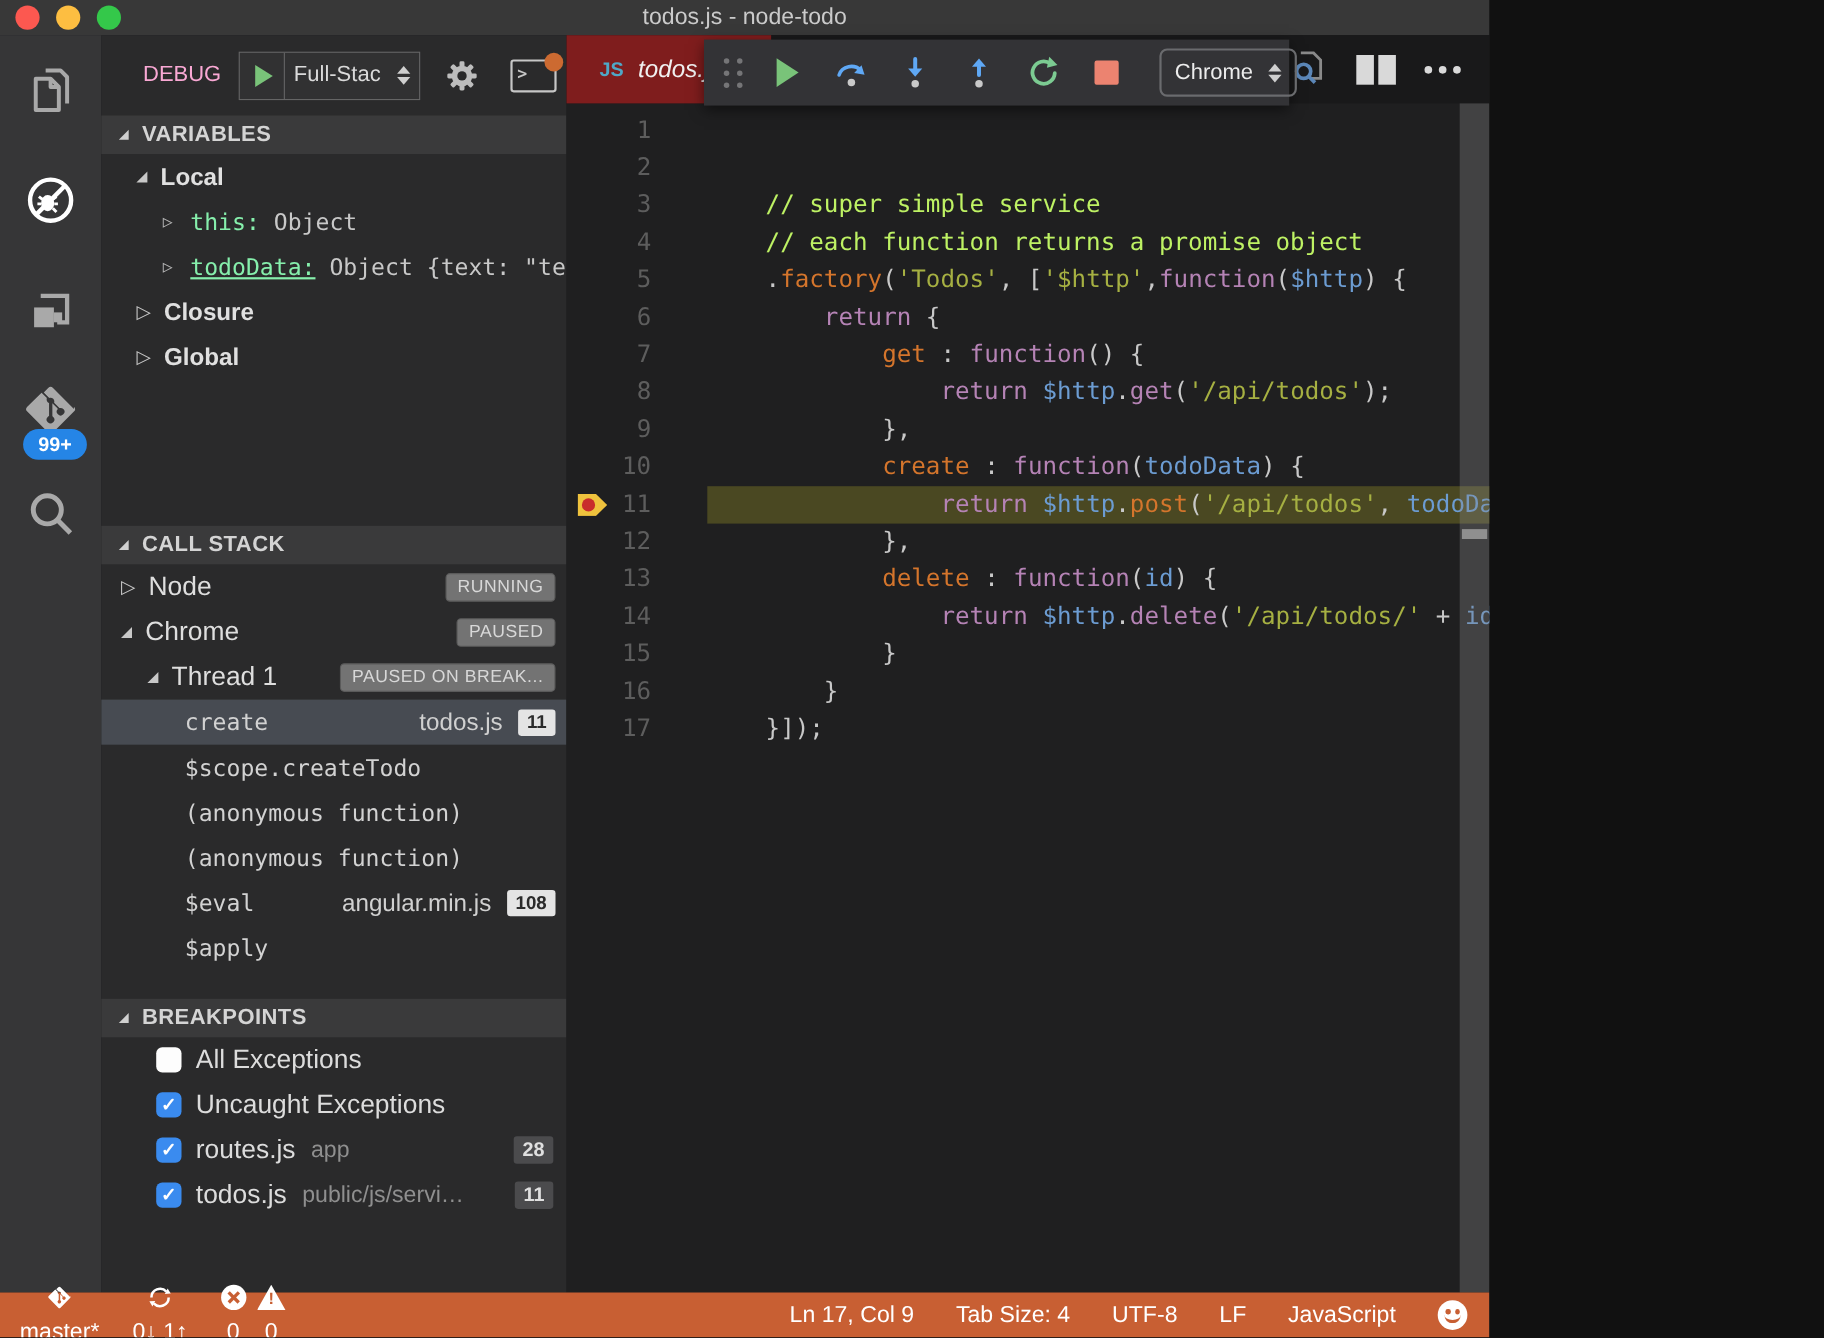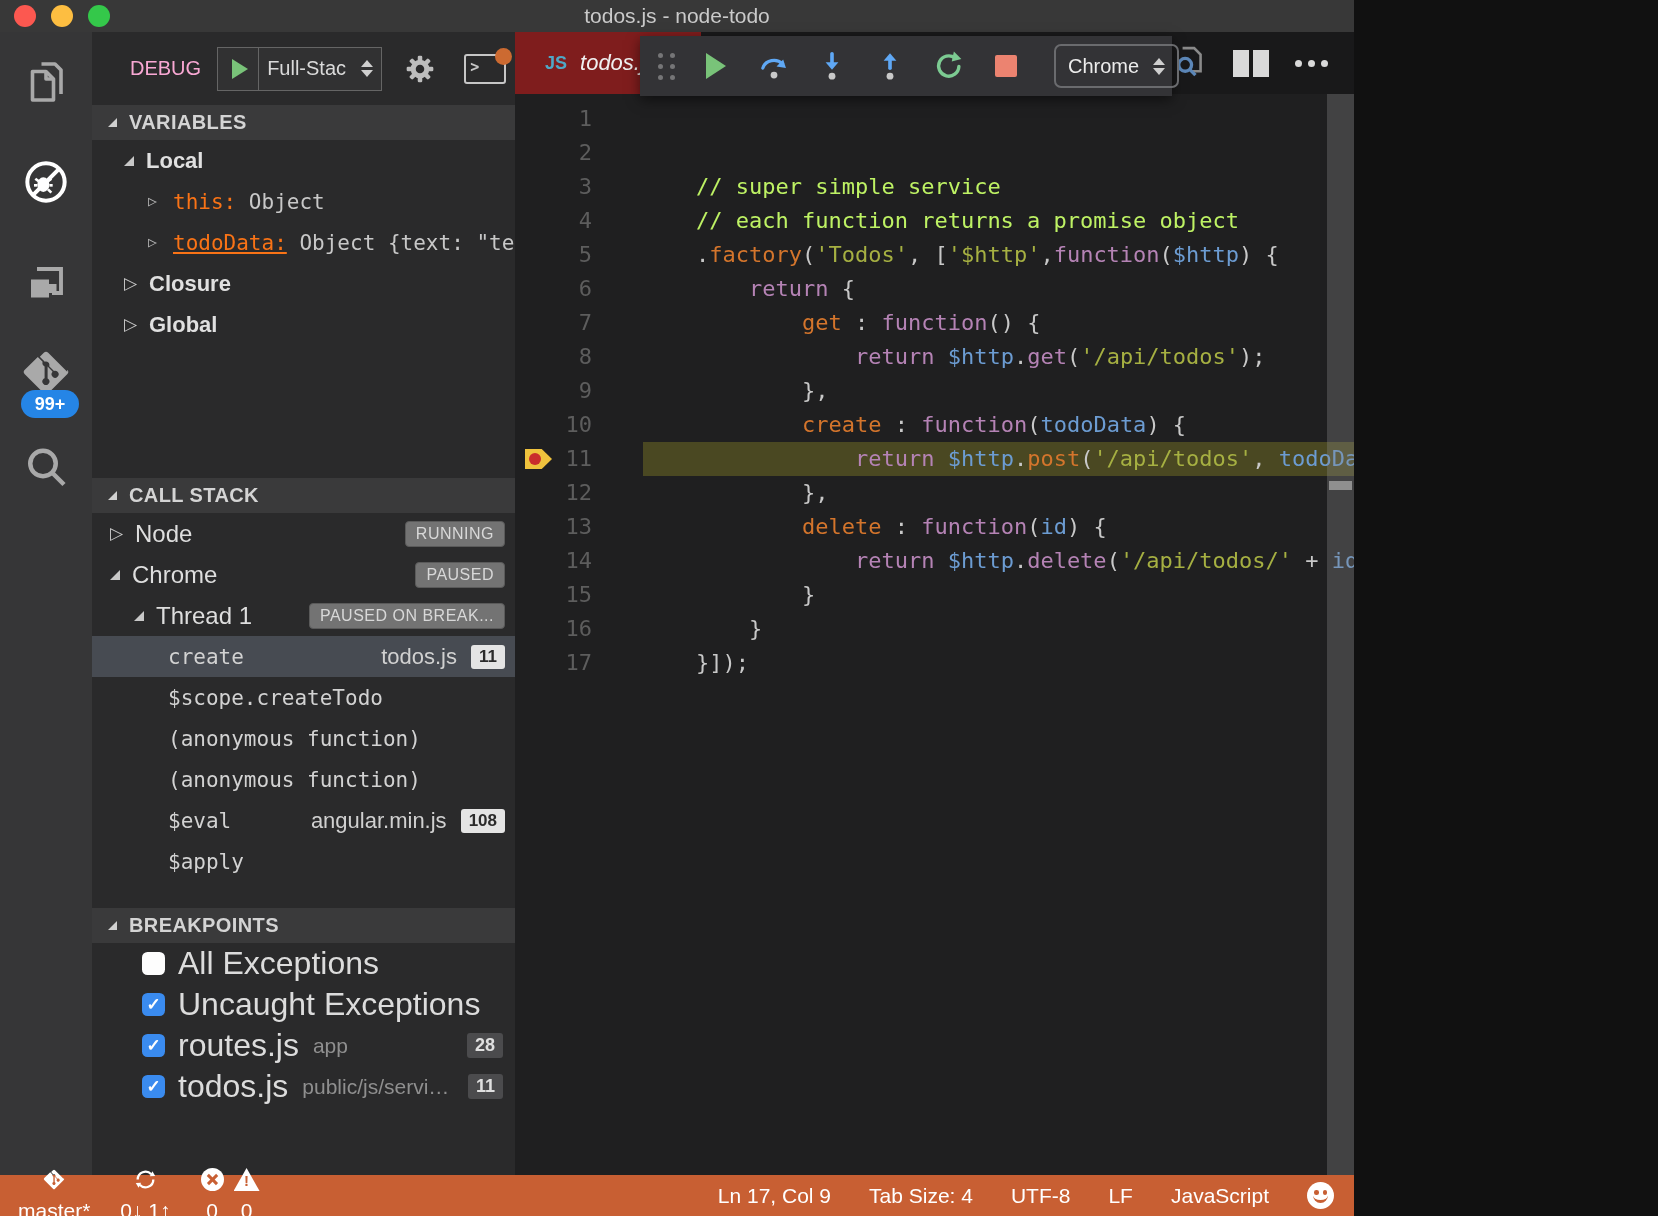--- a/index.html
+++ b/index.html
@@ -46,39 +46,39 @@
   .sec-title{font-weight:bold;font-size:20px;color:#d4d4d4;letter-spacing:.4px;}
   .tw-exp{width:0;height:0;border-left:10px solid transparent;border-bottom:10px solid #c8c8c8;margin-right:12px;flex:none;}
   .sec-h .tw-exp{border-left-width:9px;border-bottom-width:9px;border-bottom-color:#d0d0d0;}
   .tw-col{color:#c8c8c8;font-size:17px;margin-right:10px;flex:none;width:15px;line-height:1;}
   .tw-col.small{font-size:15px;color:#b5b5b5;}
 
   .row{height:41px;display:flex;align-items:center;box-sizing:border-box;}
   .scope-row{padding-left:32px;}
   .scope-label{font-weight:bold;font-size:22px;color:#e0e0e0;}
   .var-row{padding-left:56px;font-family:"DejaVu Sans Mono",monospace;font-size:21px;white-space:pre;}
-  .var-name{color:#f97316;}
+  .var-name{color:#86efac;}
   .var-name.changed{text-decoration:underline;}
   .var-value{color:#c8c8c8;overflow:hidden;white-space:pre;}
 
   .sess-row{padding-left:18px;}
   .sess-label{font-size:24px;color:#dedede;}
   .thread-row{padding-left:42px;}
   .frame-row{padding-left:76px;font-family:"DejaVu Sans Mono",monospace;font-size:21px;color:#d2d2d2;}
   .frame-row.sel{background:#474b52;}
   .frame-file{margin-left:auto;font-family:"Liberation Sans",sans-serif;font-size:22px;color:#d0d0d0;}
   .lnb{background:#e4e4e4;color:#2b2b2b;font-weight:bold;font-size:17px;padding:2px 8px;border-radius:3px;margin-left:14px;margin-right:10px;font-family:"Liberation Sans",sans-serif;flex:none;}
   .pill{margin-left:auto;margin-right:10px;background:#737373;border:1px solid #5a5a5a;border-radius:4px;
         color:#d8d8d8;font-size:16px;letter-spacing:.5px;padding:3px 10px;white-space:nowrap;overflow:hidden;max-width:210px;flex:none;}
 
   .bp-row{padding-left:50px;}
   .cb{width:23px;height:23px;border-radius:5.5px;background:#fdfdfd;margin-right:13px;flex:none;
       display:flex;align-items:center;justify-content:center;font-size:17px;color:#fff;font-weight:bold;}
   .cb.on{background:#3a8bef;}
-  .bp-label{font-size:32px;color:#dcdcdc;white-space:nowrap;}
+  .bp-label{font-size:24px;color:#dcdcdc;white-space:nowrap;}
   .bp-path{margin-left:14px;color:#8f8f8f;font-size:21px;white-space:nowrap;overflow:hidden;}
   .bpb{margin-left:auto;margin-right:12px;background:#4b4b4d;color:#e0e0e0;font-size:18px;font-weight:bold;border-radius:3px;padding:2px 8px;flex:none;}
 
   
   .editor{position:absolute;left:515px;top:0;right:0;bottom:0;background:#1f1f20;}
   .tabbar{position:absolute;top:0;left:0;right:0;height:62px;background:#19191a;}
   .tab{position:absolute;left:0;top:0;width:186px;height:62px;background:#7f1d1d;display:flex;align-items:center;padding-left:30px;box-sizing:border-box;}
   .js-badge{color:#4fa7c6;font-weight:bold;font-size:18px;margin-right:13px;}
   .tab-label{color:#f0f0f0;font-style:italic;font-size:22px;white-space:nowrap;overflow:hidden;}
   .ed-actions{position:absolute;right:0;top:0;height:62px;display:flex;align-items:center;gap:26px;padding-right:26px;}

